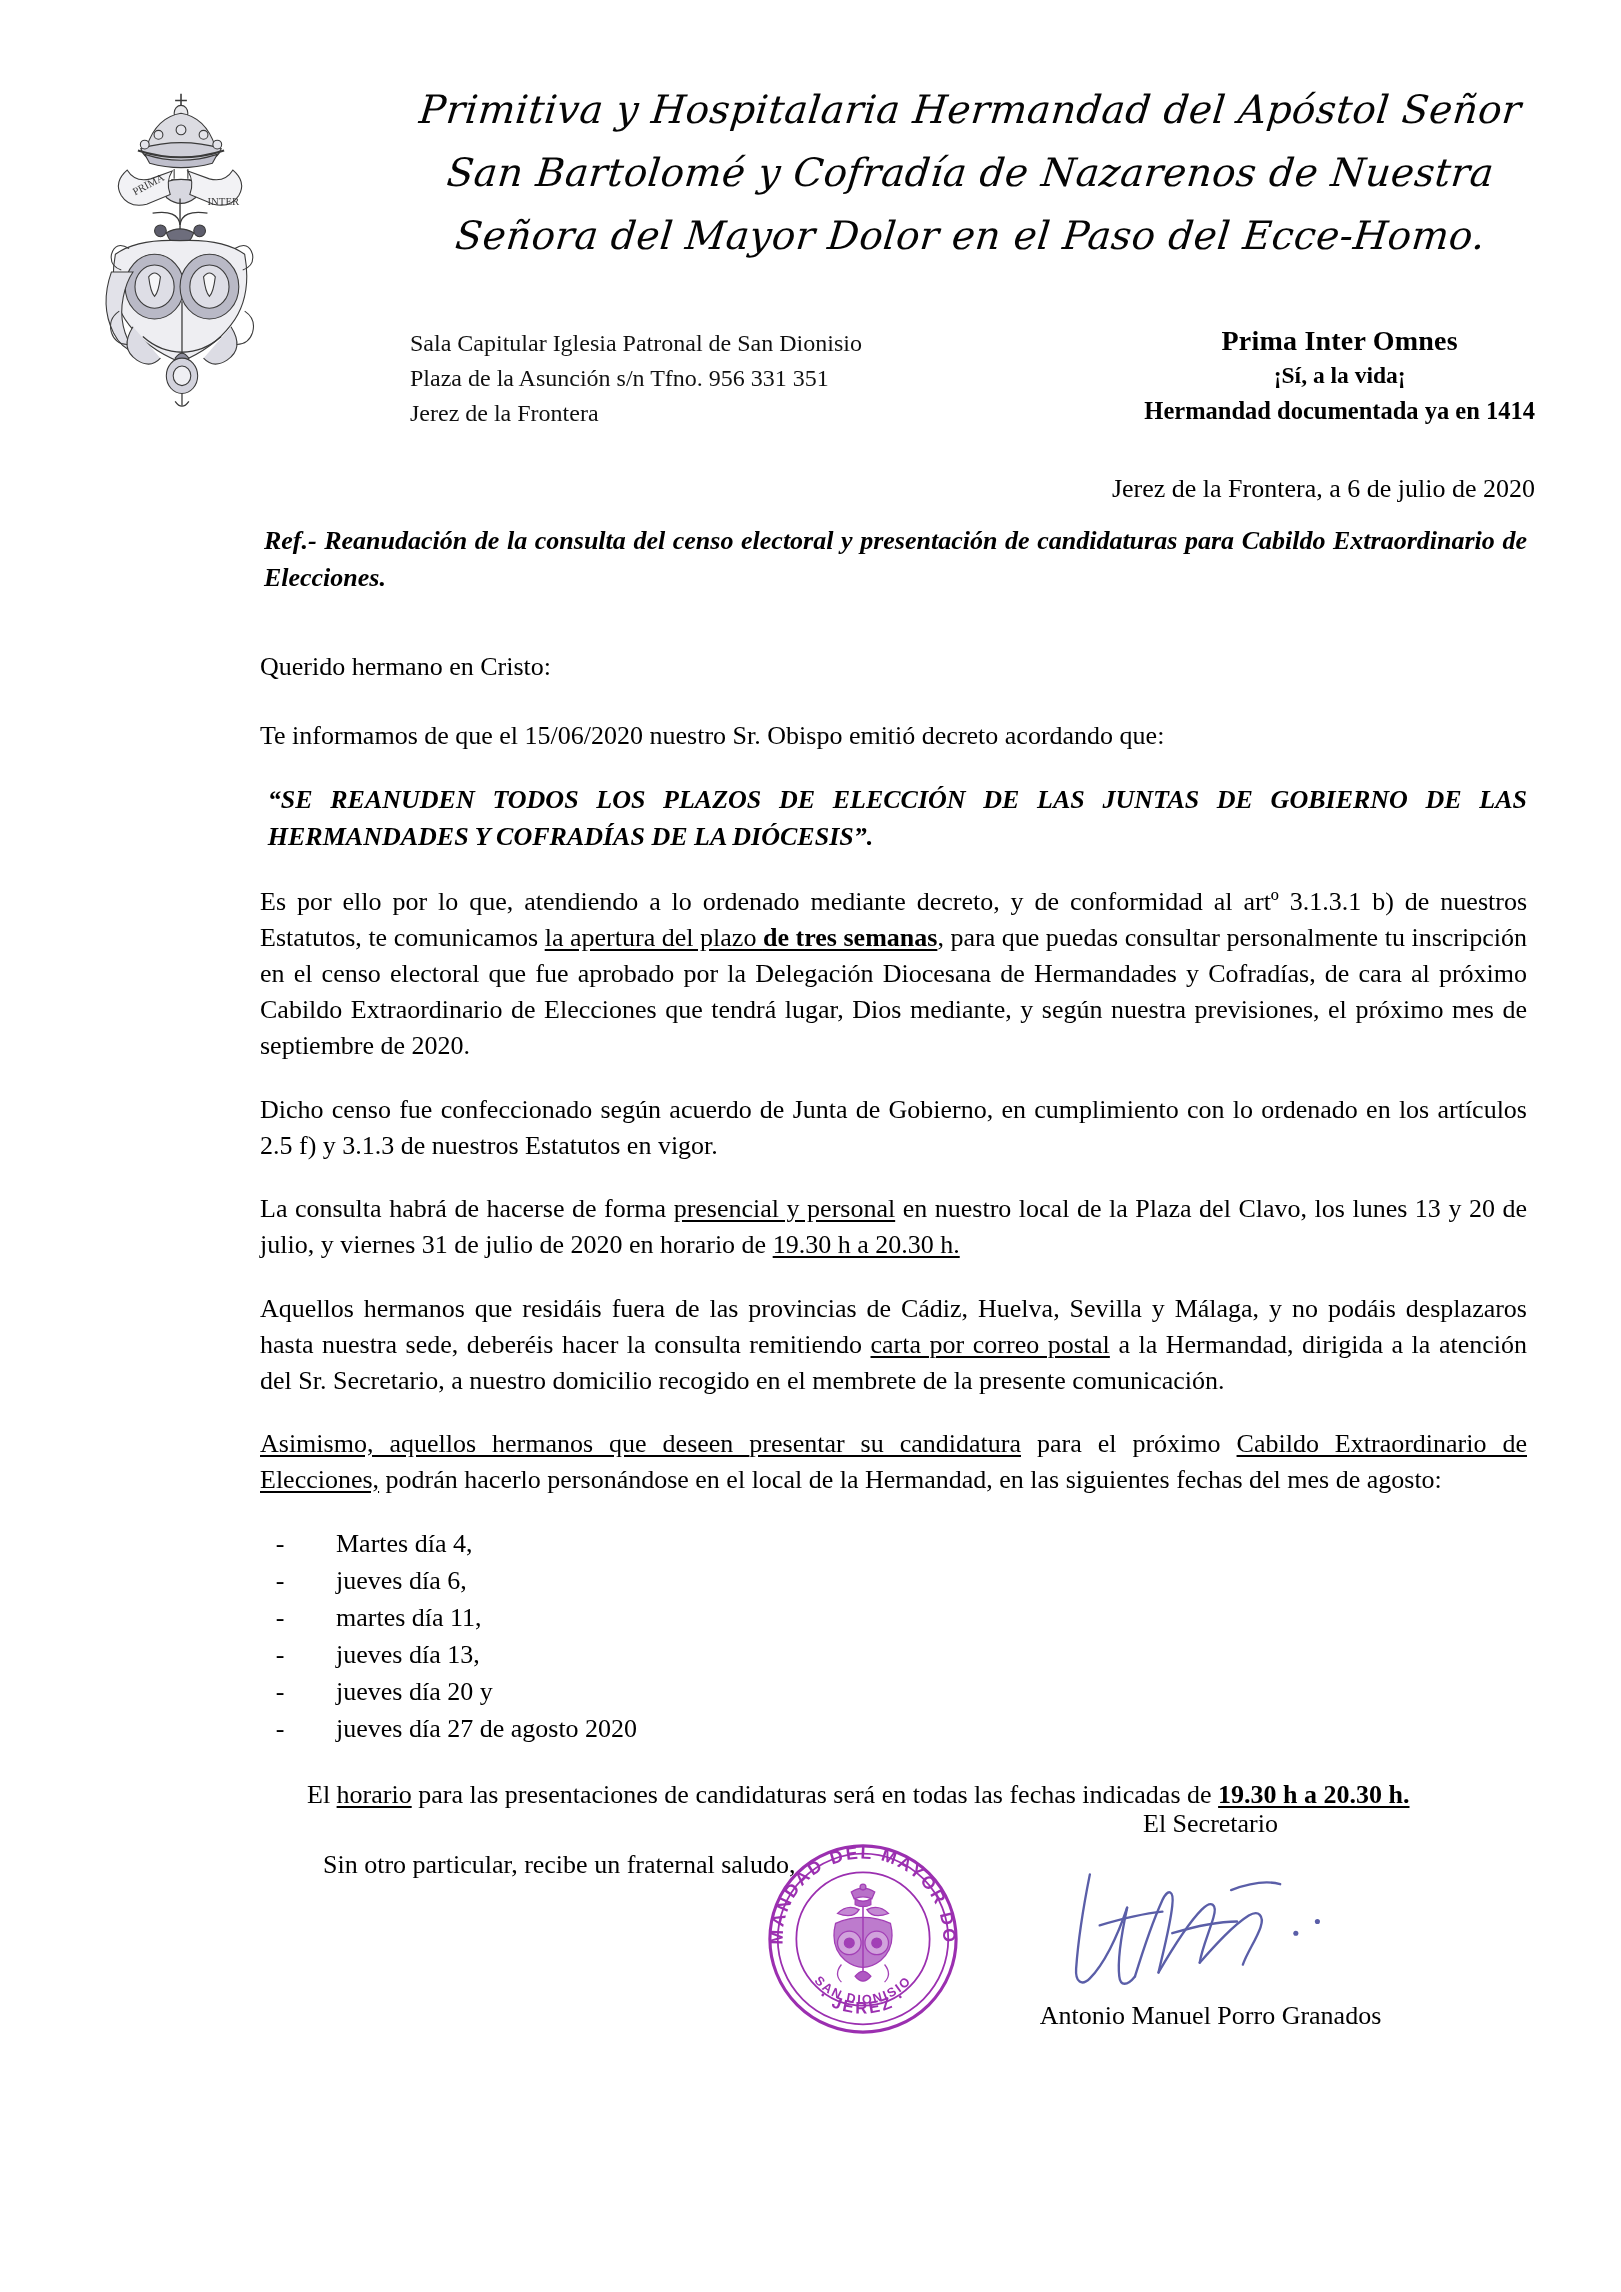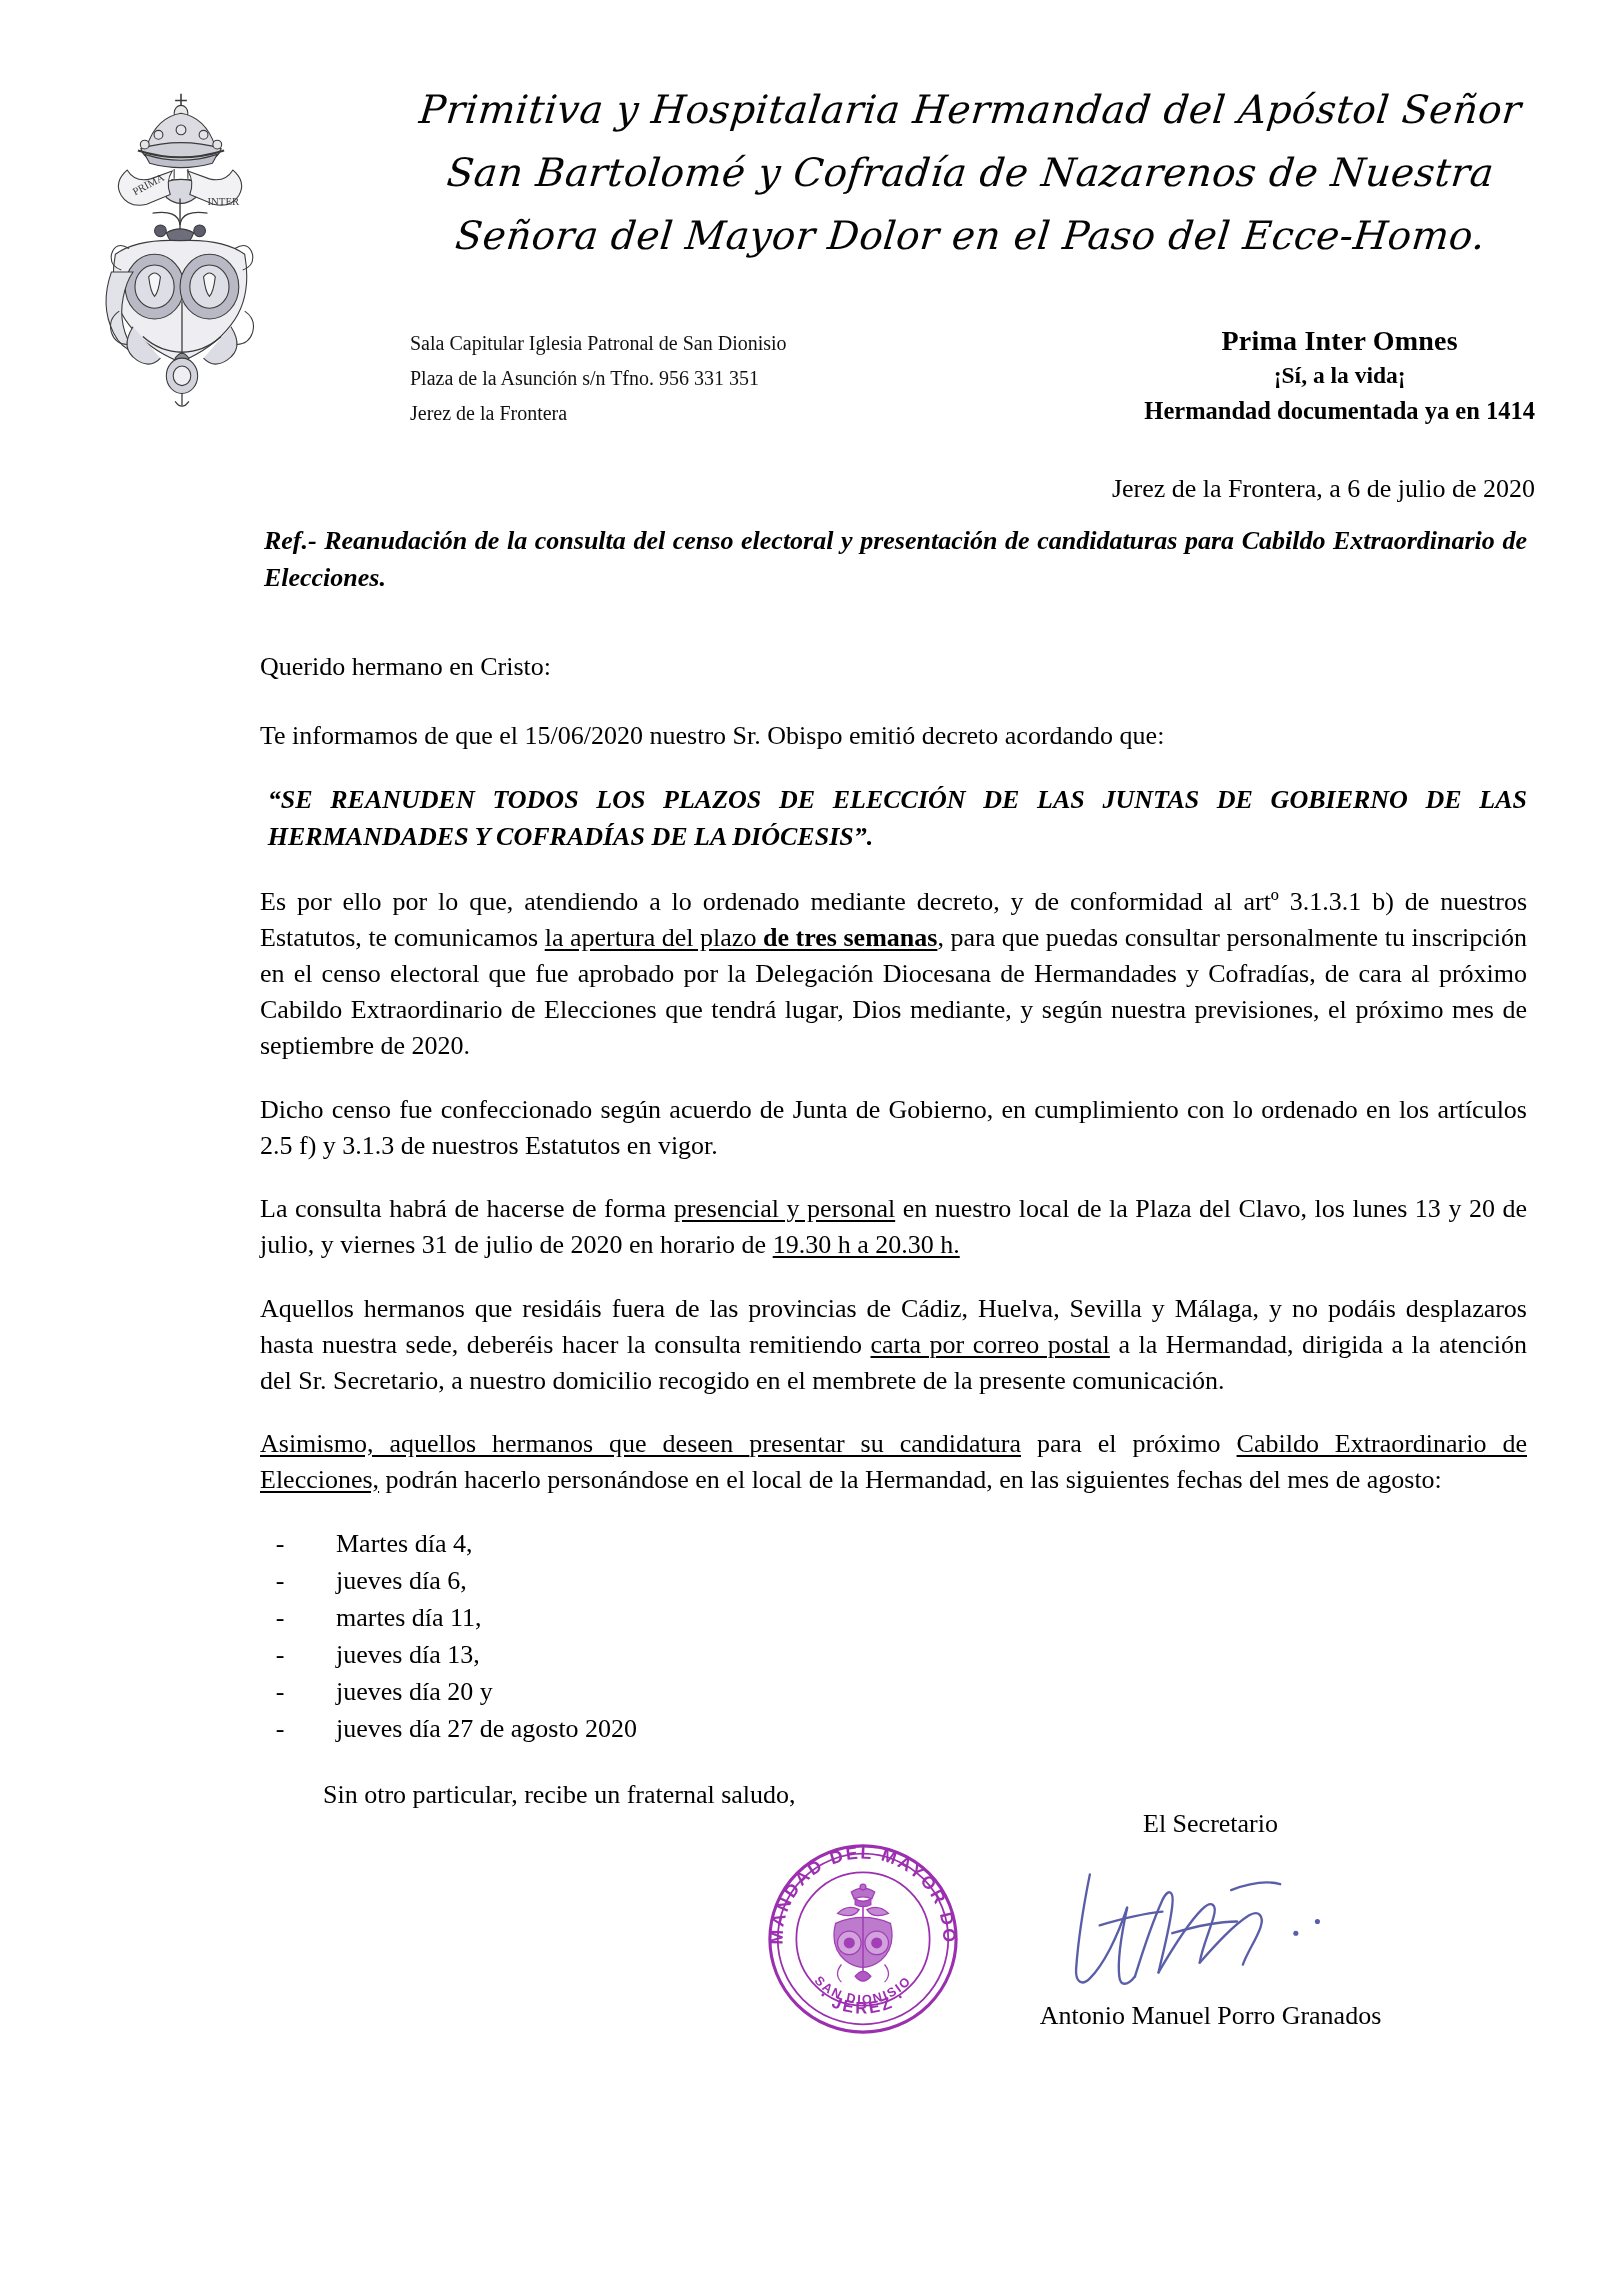--- a/index.html
+++ b/index.html
@@ -54,21 +54,21 @@
     letter-spacing: 0.4px;
     color: #050505;
     white-space: nowrap;
     transform: skewX(-6deg);
   }
 
   .address {
     position: absolute;
     left: 410px;
     top: 326px;
-    font-size: 20px;
+    font-size: 24px;
     line-height: 35px;
     color: #111;
   }
 
   .motto {
     position: absolute;
     right: 86px;
     top: 323px;
     text-align: center;
     font-weight: bold;
@@ -307,20 +307,21 @@
 
     <ul class="dates">
       <li><span class="dash">-</span><span>Martes día 4,</span></li>
       <li><span class="dash">-</span><span>jueves día 6,</span></li>
       <li><span class="dash">-</span><span>martes día 11,</span></li>
       <li><span class="dash">-</span><span>jueves día 13,</span></li>
       <li><span class="dash">-</span><span>jueves día 20 y</span></li>
       <li><span class="dash">-</span><span>jueves día 27 de agosto 2020</span></li>
     </ul>
 
+    <p class="schedule"><span>El </span><span class="u">horario</span><span> para las presentaciones de candidaturas será en todas las fechas indicadas de </span><span class="ub">19.30 h a 20.30 h.</span></p>
 
     <p class="closing">Sin otro particular, recibe un fraternal saludo,</p>
   </div>
 
   <div class="sign-area">
 
 
     <div class="sig-col right">
       <div class="sig-role">El Secretario</div>
       <div class="sig-ink">

